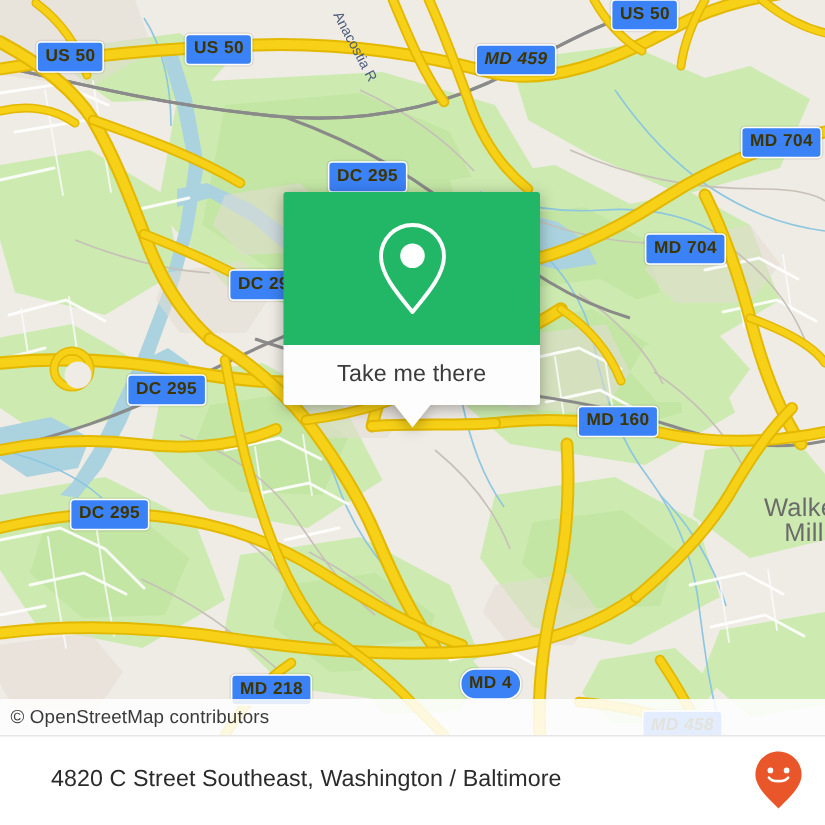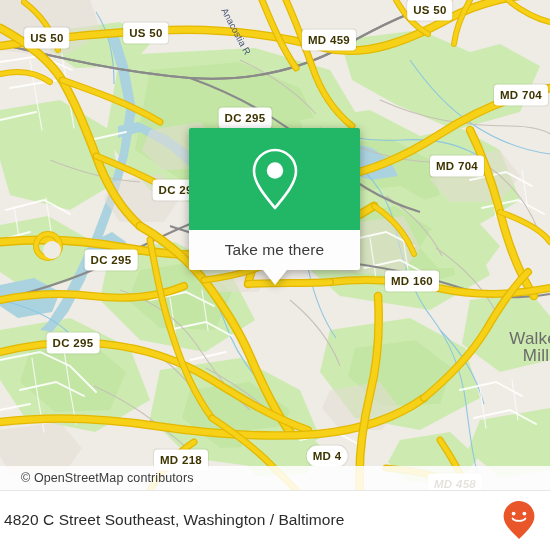--- a/index.html
+++ b/index.html
@@ -12,21 +12,21 @@
   
   #map-area { position:absolute; left:0; top:0; width:550px; height:490px; overflow:hidden;
               background:#efebe5; }
   #map-canvas { position:absolute; left:0; top:0; width:550px; height:490px; }
 
   
   #map-footer-bleed { position:absolute; left:0; top:490px; width:550px; height:60px;
       overflow:hidden; background:#fff; }
 
   
-  .shield { position:absolute; background:#ffffff; border:1.6px solid #fff;
+  .shield { position:absolute; background:#3b82f6; border:1.6px solid #fff;
     border-radius:3px; color:#3d3400; font-weight:bold; font-size:11.5px;
     line-height:1; padding:3.5px 5px 4px 5px; letter-spacing:.3px;
     white-space:nowrap; box-shadow:0 0 0 1px rgba(0,0,0,.07);
     font-family:"Liberation Sans", sans-serif; transform:translate(-50%,-50%); }
 
   .place-label { position:absolute; color:#6b6b6b; font-size:17px; font-weight:400;
     white-space:nowrap; transform:translate(-50%,-50%); letter-spacing:.2px; }
   .place-label.two { line-height:1.02; text-align:center; }
 
   .river-label { position:absolute; color:#4a5a7a; font-size:9.5px;
@@ -40,26 +40,26 @@
   #popup-body { height:40px; background:#fdfdfd; border-radius:0 0 2px 2px;
     display:flex; align-items:center; justify-content:center;text-align:right; }
   #popup-label { color:#3b3b3b; font-size:15.5px; letter-spacing:.1px; }
   #popup-tail { position:absolute; left:50%; top:142px; transform:translateX(-50%);
     width:0; height:0; border-left:12px solid transparent;
     border-right:12px solid transparent; border-top:15px solid #fdfdfd; }
 
   
   #attribution { position:absolute; left:0; top:466px; width:550px; height:24px;
     background:rgba(255,255,255,.86); display:flex; align-items:center; }
-  #attribution span { font-size:12.5px; color:#3a3a3a; padding-left:21px; letter-spacing:.1px; }
+  #attribution span { font-size:12.5px; color:#3a3a3a; padding-left:7px; letter-spacing:.1px; }
 
   
   #footer { position:absolute; left:0; top:490px; width:550px; height:60px;
     display:flex; align-items:center; justify-content:space-between;
-    padding:0 14px 0 4px; background:transparent; }
+    padding:0 14px 0 34px; background:transparent; }
   #footer-address { font-size:15.5px; color:#2b2b2b; letter-spacing:.05px;
     white-space:nowrap; position:relative; z-index:3; }
   #brand { display:flex; align-items:center; gap:1px; position:relative; z-index:3; }
   #brand-word { font-size:30px; color:#1d1d1d; letter-spacing:-.6px; font-weight:400; }
   #footer-line { position:absolute; left:0; top:490px; width:550px; height:1px; background:#e6e6e6; }
 </style>
 </head>
 <body>
 
 <div id="app">
@@ -309,21 +309,21 @@
       <path class="mtr-case" stroke-width="6" d="M470,0 C462,14 456,28 454,44"></path>
       <path class="mtr" stroke-width="4" d="M470,0 C462,14 456,28 454,44"></path>
       <path class="mtr-case" stroke-width="6" d="M508,0 C520,10 534,18 550,22"></path>
       <path class="mtr" stroke-width="4" d="M508,0 C520,10 534,18 550,22"></path>
     </svg>
 
     <div id="shield-layer">
         <div class="shield" style="left: 47px; top: 38px;">US 50</div>
         <div class="shield" style="left: 146px; top: 33px;">US 50</div>
         <div class="shield" style="left: 430px; top: 10px;">US 50</div>
-        <div class="shield" style="left: 329px; top: 40px;">MD 459</div>
+        <div class="shield" style="left: 344px; top: 40px; font-style: italic;">MD 459</div>
         <div class="shield" style="left: 521px; top: 95px;">MD 704</div>
         <div class="shield" style="left: 457px; top: 166px;">MD 704</div>
         <div class="shield" style="left: 245px; top: 118px;">DC 295</div>
         <div class="shield" style="left: 179px; top: 190px;">DC 295</div>
         <div class="shield" style="left: 111px; top: 260px;">DC 295</div>
         <div class="shield" style="left: 73px; top: 343px;">DC 295</div>
         <div class="shield" style="left: 412px; top: 281px;">MD 160</div>
         <div class="shield" style="left: 327px; top: 456px; border-radius: 10px;">MD 4</div>
         <div class="shield" style="left: 181px; top: 460px;">MD 218</div>
         <div class="shield" style="left: 455px; top: 484px; font-style: italic;">MD 458</div>

